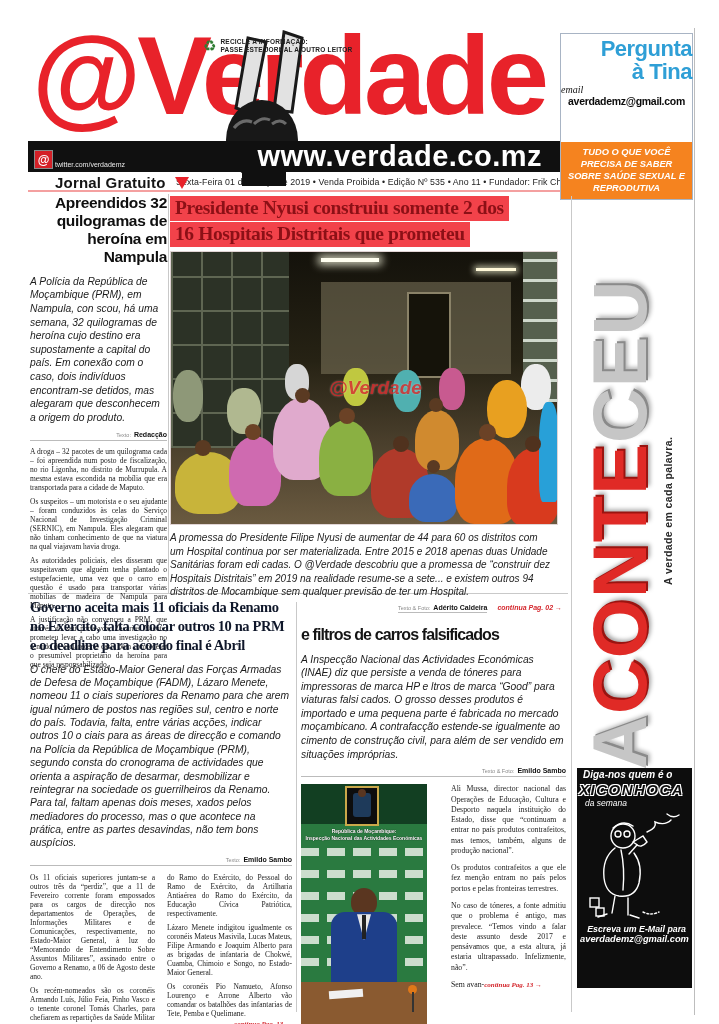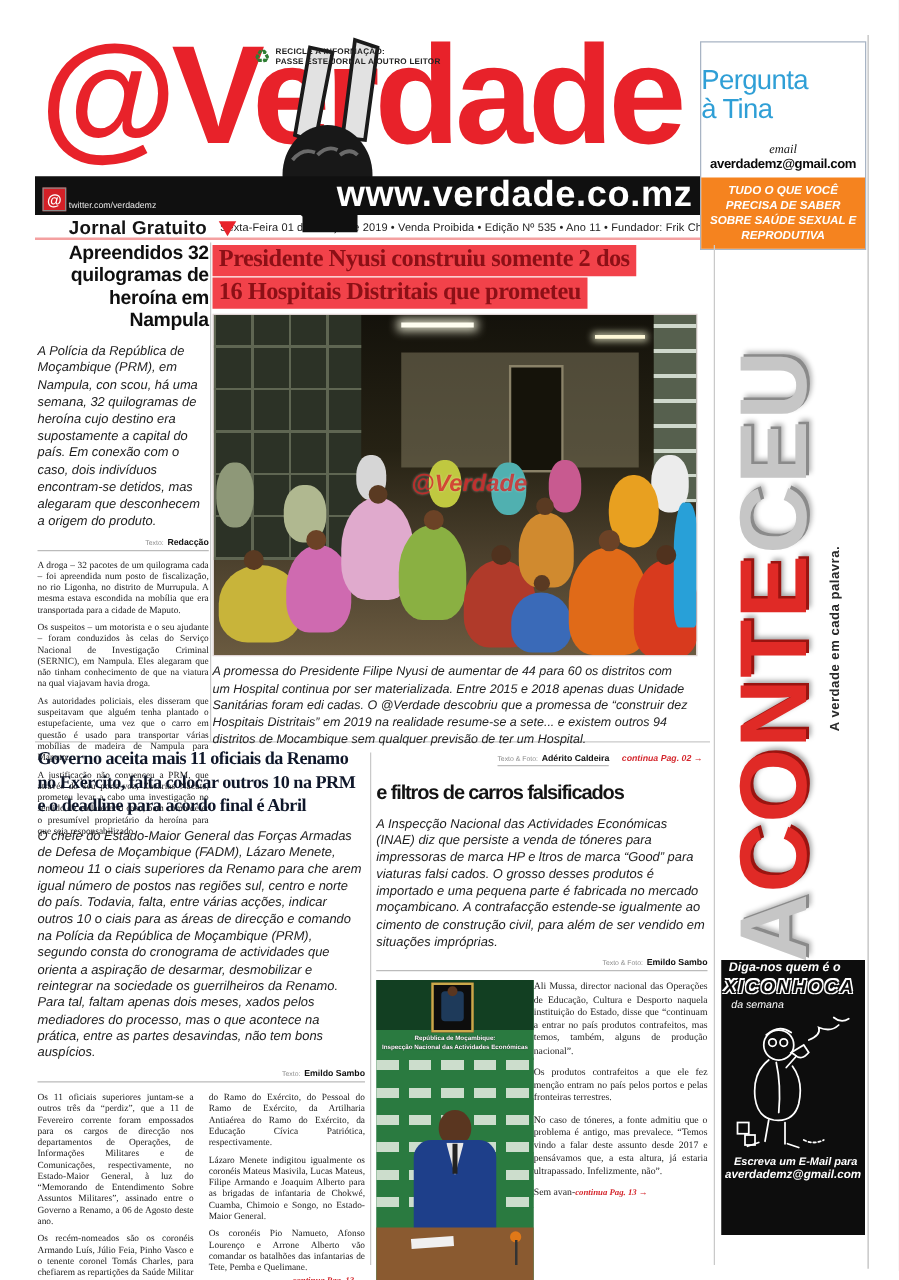--- a/index.html
+++ b/index.html
@@ -15,35 +15,35 @@
           color:#e8222a; letter-spacing:-4px; line-height:1; z-index:1; white-space:nowrap; }
 
   .hand { position:absolute; left:196px; top:28px; z-index:2; }
 
   .wwwbar { position:absolute; left:28px; top:141px; width:532px; height:31px; background:#101010;
             display:flex; align-items:center; z-index:3; }
   .twitter-chip { position:absolute; left:6px; bottom:3px; display:flex; align-items:flex-end; gap:2px; }
   .at-badge { width:19px; height:19px; background:#d42027; color:#fff; font-weight:bold; font-size:12px;
               display:flex; align-items:center; justify-content:center; border:1px solid #8a8a8a; }
   .twitter-handle { color:#e8e8e8; font-size:7px; padding-bottom:1px; }
-  .www-text { margin-left:auto; padding-right:6px; color:#fff; font-weight:bold; font-size:29px; letter-spacing:.5px; }
+  .www-text { margin-left:auto; padding-right:18px; color:#fff; font-weight:bold; font-size:29px; letter-spacing:.5px; }
 
   .gratuito-row { position:absolute; left:55px; top:174px; display:flex; align-items:center; gap:9px; z-index:4; }
   .gratuito-label { font-size:15px; font-weight:bold; color:#141414; letter-spacing:.2px;text-align:right; }
   .v-triangle { width:0; height:0; border-left:7px solid transparent; border-right:7px solid transparent;
                 border-top:12px solid #e8222a; }
 
   .dateline { position:absolute; left:176px; top:177px; font-size:8.8px; color:#222; letter-spacing:.1px; }
   .pink-rule { position:absolute; left:28px; top:190px; width:538px; height:2px; background:#f4a0a0; }
 
   
   .tina { position:absolute; left:560px; top:33px; width:133px; height:167px; border:1px solid #a8b4c4; background:#fff; }
-  .tina-title { margin-top:19px; text-align:left; color:#2f9fd6; font-weight:normal; font-size:22px;
+  .tina-title { margin-top:4px; text-align:right; color:#2f9fd6; font-weight:bold; font-size:22px;
                 line-height:1.04; letter-spacing:-.5px; }
-  .tina-email-label { text-align:center; font-style:italic; font-size:10px; margin-top:15px;
+  .tina-email-label { font-style:italic; font-size:10px; margin-top:0;
                       font-family:"Liberation Serif", serif; color:#111; }
   .tina-email { text-align:center; font-weight:bold; font-size:10.5px; letter-spacing:-.3px; color:#0a0a0a; }
   .tina-tag { position:absolute; left:0; right:0; bottom:0; background:#f5831f; color:#fff; font-weight:bold;
               font-style:italic; font-size:9.3px; text-align:center; padding:4px 2px 5px; line-height:1.3; }
 
   
   .vline { position:absolute; width:1px; background:#c9c9c9; }
   .hline { position:absolute; height:1px; background:#c9c9c9; }
 
   
@@ -86,21 +86,21 @@
   .art2 .leadtext { margin-top:8px; font-size:10.3px; line-height:1.3; }
   .art2 .credit-row { margin-top:4px; }
   .art2-cols { margin-top:7px; column-count:2; column-gap:12px; }
   .art2-cols .continua-row { display:flex; justify-content:flex-end; margin-top:2px; }
 
   
   .art3 { position:absolute; left:301px; top:604px; width:265px; }
   .art3-headline { font-weight:bold; font-size:16px; letter-spacing:-.9px; line-height:1.3; color:#141414; white-space:nowrap; }
   .art3 .leadtext { margin-top:7px; font-size:10.3px; line-height:1.32; }
   .art3 .credit-row { margin-top:4px; }
-  .art3-flex { margin-top:7px; display:flex; gap:0; }
+  .art3-flex { margin-top:7px; display:flex; gap:24px; }
   .photo2 { position:relative; width:126px; height:240px; background:#2a7a40; overflow:hidden; flex:none; }
   .photo2-top { position:absolute; left:0; top:0; right:0; height:40px; background:#123f22; }
   .photo2-frame { position:absolute; left:44px; top:2px; width:34px; height:40px; background:#0d0d0d; border:2px solid #caa84a; }
   .photo2-portrait { position:absolute; left:6px; top:5px; width:18px; height:24px; background:#1e3a5a; border-radius:3px; }
   .photo2-head-s { position:absolute; left:11px; top:1px; width:8px; height:8px; background:#5a3620; border-radius:50%; }
   .photo2-text { position:absolute; left:0; right:0; top:44px; text-align:center; color:#fff; font-size:5px;
                  line-height:1.4; font-weight:bold; z-index:3; text-shadow:0 0 1px #000; }
   .photo2-grid { position:absolute; left:0; top:62px; right:0; height:120px; opacity:.85;
      background-image:
        repeating-linear-gradient(90deg, transparent 0 4px, rgba(42,122,64,1) 4px, rgba(42,122,64,1) 4px, transparent 4px),

